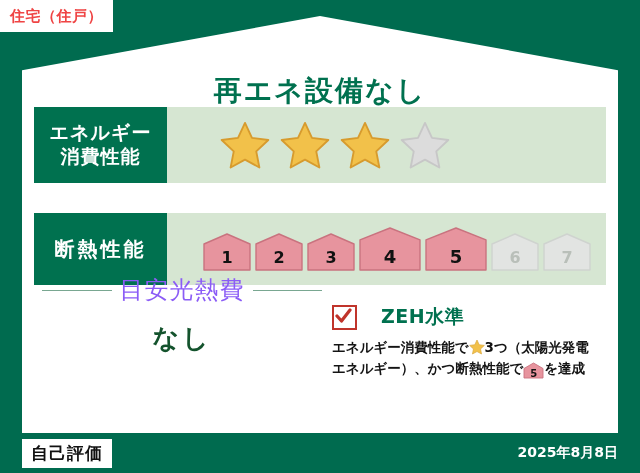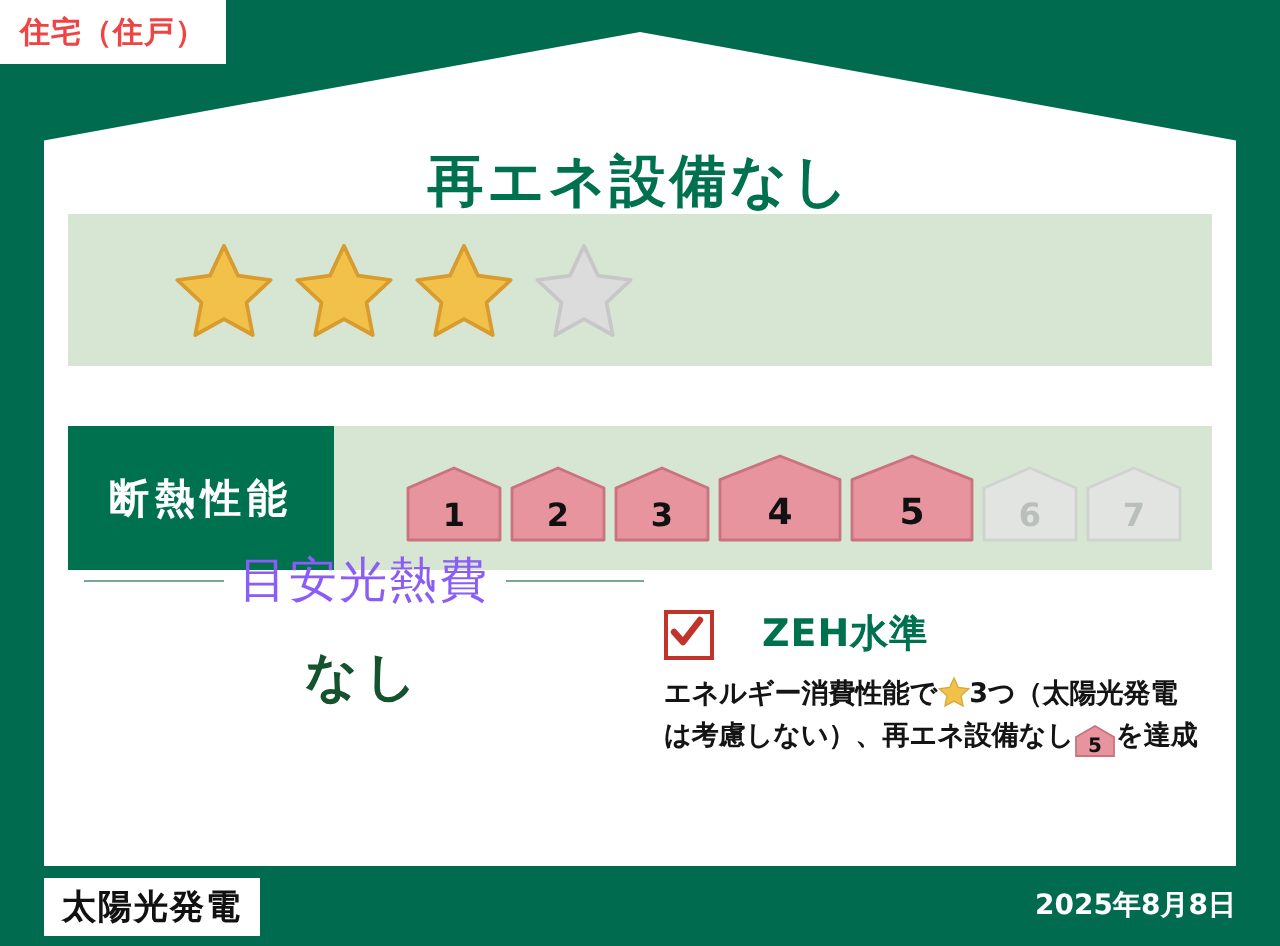--- a/index.html
+++ b/index.html
@@ -127,20 +127,24 @@
 <body>
 
 <div id="root">
 
   <div id="panel">
     <div id="panel-inner">
 
       <div id="title-main">再エネ設備なし</div>
 
       <div class="perf-row" id="row-energy">
+        <div class="perf-label">
+          <span>エネルギー</span>
+          <span>消費性能</span>
+        </div>
         <div class="perf-body">
           <div id="stars-wrap">
               <svg class="star" viewBox="0 0 24 24">
                 <polygon points="12,1.4 15.35,8.55 23.2,9.6 17.4,15.05 18.9,22.8 12,19.0 5.1,22.8 6.6,15.05 0.8,9.6 8.65,8.55" fill="#f2c14a" stroke="#d79b2e" stroke-width="0.9" stroke-linejoin="round"></polygon>
               </svg>
               <svg class="star" viewBox="0 0 24 24">
                 <polygon points="12,1.4 15.35,8.55 23.2,9.6 17.4,15.05 18.9,22.8 12,19.0 5.1,22.8 6.6,15.05 0.8,9.6 8.65,8.55" fill="#f2c14a" stroke="#d79b2e" stroke-width="0.9" stroke-linejoin="round"></polygon>
               </svg>
               <svg class="star" viewBox="0 0 24 24">
                 <polygon points="12,1.4 15.35,8.55 23.2,9.6 17.4,15.05 18.9,22.8 12,19.0 5.1,22.8 6.6,15.05 0.8,9.6 8.65,8.55" fill="#f2c14a" stroke="#d79b2e" stroke-width="0.9" stroke-linejoin="round"></polygon>
@@ -218,32 +222,32 @@
               <path d="M2 8 L6.5 13 L15 2" fill="none" stroke="#c0342b" stroke-width="3.2" stroke-linecap="round" stroke-linejoin="round"></path>
             </svg>
           </span>
           <span id="zeh-title">ZEH水準</span>
         </div>
         <div id="zeh-desc">
           <span>エネルギー消費性能で</span><span class="inline-star">
             <svg viewBox="0 0 24 24" width="16" height="16">
               <polygon points="12,1.5 15.3,8.6 23,9.6 17.3,14.9 18.8,22.5 12,18.8 5.2,22.5 6.7,14.9 1,9.6 8.7,8.6" fill="#f2c14a" stroke="#d9a63a" stroke-width="1"></polygon>
             </svg></span><span>3つ（太陽光発電</span><br>
-          <span>は考慮しない）、再エネ設備なし</span><span class="inline-house">
+          <span>エネルギー）、かつ断熱性能で</span><span class="inline-house">
             <svg viewBox="0 0 21 17" width="21" height="17">
               <polygon points="1,6.5 10.5,1 20,6.5 20,16 1,16" fill="#e7949e" stroke="#c9737f" stroke-width="0.9"></polygon>
             </svg>
             <b>5</b>
           </span><span>を達成</span>
         </div>
       </div>
 
     </div>
   </div>
 
   <div class="corner-badge" id="badge-left">住宅（住戸）</div>
 
   <div id="bottom">
-    <div id="self-eval">太陽光発電</div>
+    <div id="self-eval">自己評価</div>
     <div id="date">2025年8月8日</div>
   </div>
 
 </div>
 
 </body></html>

